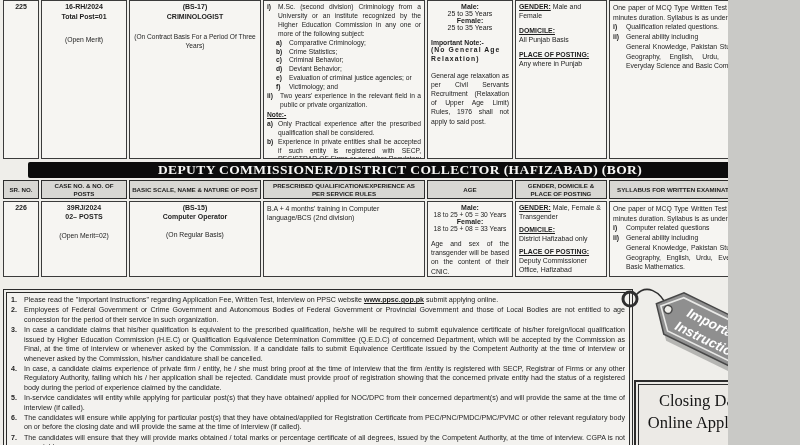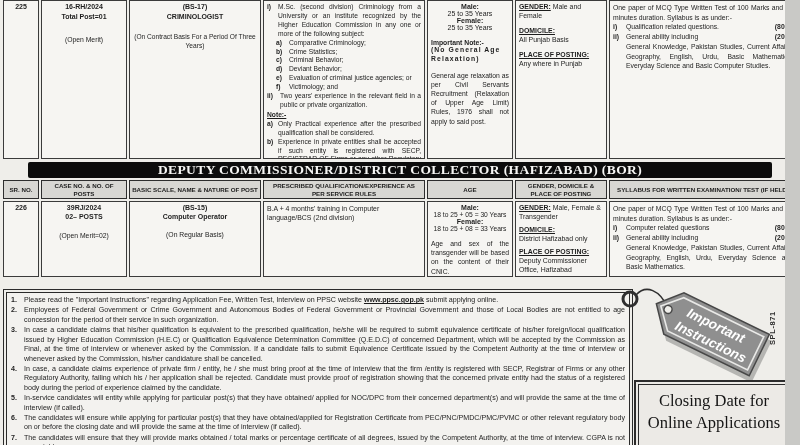--- a/index.html
+++ b/index.html
@@ -1,18 +1,18 @@
 <!DOCTYPE html>
 <html><head>
 <meta charset="utf-8">
 <style>
   * { margin:0; padding:0; box-sizing:border-box; }
   html,body { background:#c9c9c6; }
   .page {
-    position:relative; width:785px; height:445px; overflow:hidden;
+    position:relative; width:728px; height:445px; overflow:hidden;
     background:#efeeea; color:#1d1d1d;
     font-family:"Liberation Sans", sans-serif;
   }
   
   .tbl { position:absolute; left:3px; width:794px; display:flex; gap:2px; }
   .cell { border:1px solid #3b3b3b; background:#f6f5f2; padding:2px 3px; overflow:hidden; }
   .c-sr   { width:36px;  flex:none; text-align:center; }
   .c-case { width:86px;  flex:none; text-align:center; }
   .c-scale{ width:132px; flex:none; text-align:center; }
   .c-qual { width:162px; flex:none; }

